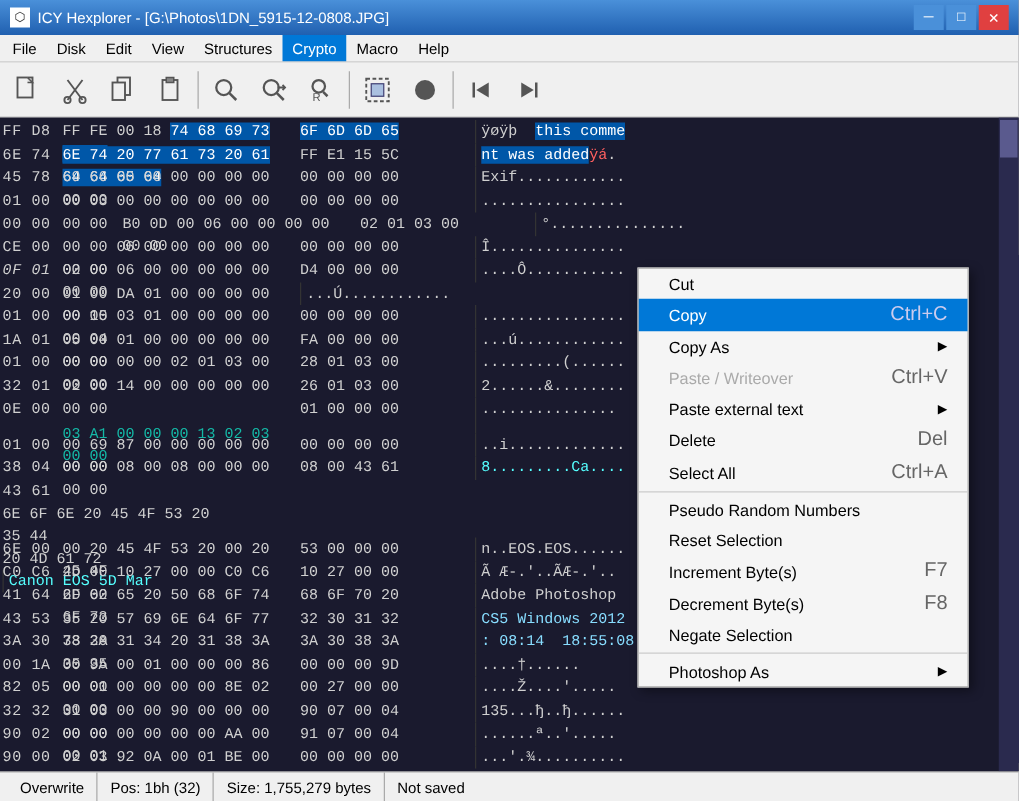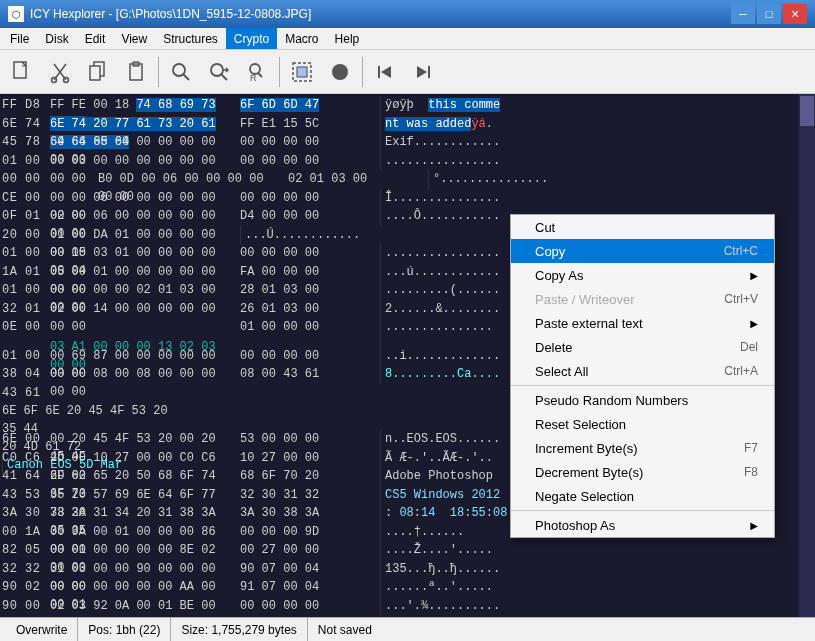--- a/index.html
+++ b/index.html
@@ -154,21 +154,21 @@
       min-height: 24px;
     }
     .ctx-item.highlighted { background: #0078d7; color: white; }
     .ctx-item.disabled { color: #aaa; cursor: default; }
     .ctx-sep {
       height: 1px;
       background: #ccc;
       margin: 2px 0;
     }
     .ctx-label {}
-    .ctx-shortcut { color: #666; font-size: 12px; }
+    .ctx-shortcut { color: #666; font-size: 16px; }
     .ctx-item.highlighted .ctx-shortcut { color: #cce; }
     .ctx-arrow { font-size: 10px; }
 
     
     .status-bar {
       background: #f0f0f0;
       height: 24px;
       display: flex;
       align-items: center;
       border-top: 1px solid #aaa;
@@ -287,21 +287,21 @@
   </div>
 </div>
 
 <div class="main-area">
   <div style="flex:1; display:flex; flex-direction:column; overflow:hidden; font-family:'Courier New',monospace; font-size:12px; color:#d0d0d0; padding:2px 0;">
 
     <div id="hex-lines-container" style="flex:1; overflow:hidden; display:flex; flex-direction:column;">
         <div style="display: flex; line-height: 18px; min-height: 18px; padding: 0px 2px;">
           <span style="width: 48px; color: rgb(208, 208, 208); flex-shrink: 0; letter-spacing: 0.5px;">FF D8 </span>
           <span style="width: 190px; flex-shrink: 0; padding-right: 4px;"><span style="color:#d0d0d0">FF FE  00 18  </span><span style="background:#0057a8;color:#fff">74 68  69 73  20 63</span></span>
-          <span style="width: 140px; flex-shrink: 0; padding-right: 4px;"><span style="background:#0057a8;color:#fff">6F 6D 6D 47</span></span>
+          <span style="width: 140px; flex-shrink: 0; padding-right: 4px;"><span style="background:#0057a8;color:#fff">6F 6D 6D 65</span></span>
           <span style="width: 165px; flex-shrink: 0; border-left: 1px solid rgb(51, 51, 51); padding-left: 4px; overflow: hidden; white-space: pre;"><span style="color:#d0d0d0">ÿøÿþ  </span><span style="background:#0057a8;color:#fff">this comme</span></span>
         </div>
         <div style="display: flex; line-height: 18px; min-height: 18px; padding: 0px 2px;">
           <span style="width: 48px; color: rgb(208, 208, 208); flex-shrink: 0; letter-spacing: 0.5px;">6E 74 </span>
           <span style="width: 190px; flex-shrink: 0; padding-right: 4px;"><span style="background:#0057a8;color:#fff">6E 74  20 77  61 73  20 61  64 64  65 64</span></span>
           <span style="width: 140px; flex-shrink: 0; padding-right: 4px;"><span style="color:#d0d0d0">FF E1 15 5C</span></span>
           <span style="width: 165px; flex-shrink: 0; border-left: 1px solid rgb(51, 51, 51); padding-left: 4px; overflow: hidden; white-space: pre;"><span style="background:#0057a8;color:#fff">nt was added</span><span style="color:#ff6060">ÿá</span><span style="color:#d0d0d0">.</span></span>
         </div>
         <div style="display: flex; line-height: 18px; min-height: 18px; padding: 0px 2px;">
           <span style="width: 48px; color: rgb(208, 208, 208); flex-shrink: 0; letter-spacing: 0.5px;">45 78 </span>
@@ -321,21 +321,21 @@
           <span style="width: 140px; flex-shrink: 0; padding-right: 4px; color: rgb(208, 208, 208);">02 01 03 00</span>
           <span style="width: 165px; flex-shrink: 0; border-left: 1px solid rgb(51, 51, 51); padding-left: 4px; overflow: hidden; white-space: pre; color: rgb(208, 208, 208);">°...............</span>
         </div>
         <div style="display: flex; line-height: 18px; min-height: 18px; padding: 0px 2px;">
           <span style="width: 48px; color: rgb(208, 208, 208); flex-shrink: 0; letter-spacing: 0.5px;">CE 00 </span>
           <span style="width: 190px; flex-shrink: 0; padding-right: 4px; color: rgb(208, 208, 208);">00 00  06 00  00 00  00 00  00 00</span>
           <span style="width: 140px; flex-shrink: 0; padding-right: 4px; color: rgb(208, 208, 208);">00 00 00 00</span>
           <span style="width: 165px; flex-shrink: 0; border-left: 1px solid rgb(51, 51, 51); padding-left: 4px; overflow: hidden; white-space: pre; color: rgb(208, 208, 208);">Î...............</span>
         </div>
         <div style="display: flex; line-height: 18px; min-height: 18px; padding: 0px 2px;">
-          <span style="width: 48px; color: rgb(208, 208, 208); flex-shrink: 0; letter-spacing: 0.5px;">0F 01 </span>
+          <span style="width: 48px; color: rgb(208, 208, 208); flex-shrink: 0; letter-spacing: 0.5px; font-style: italic;">0F 01 </span>
           <span style="width: 190px; flex-shrink: 0; padding-right: 4px; color: rgb(208, 208, 208);">02 00  06 00  00 00  00 00  00 00</span>
           <span style="width: 140px; flex-shrink: 0; padding-right: 4px; color: rgb(208, 208, 208);">D4 00 00 00</span>
           <span style="width: 165px; flex-shrink: 0; border-left: 1px solid rgb(51, 51, 51); padding-left: 4px; overflow: hidden; white-space: pre; color: rgb(208, 208, 208);">....Ô...........</span>
         </div>
         <div style="display: flex; line-height: 18px; min-height: 18px; padding: 0px 2px;">
           <span style="width: 48px; color: rgb(208, 208, 208); flex-shrink: 0; letter-spacing: 0.5px;">20 00 </span>
           <span style="width: 190px; flex-shrink: 0; padding-right: 4px; color: rgb(208, 208, 208);">01 00  DA 01  00 00  00 00  00 00</span>
           <span style="width: 165px; flex-shrink: 0; border-left: 1px solid rgb(51, 51, 51); padding-left: 4px; overflow: hidden; white-space: pre; color: rgb(208, 208, 208);">...Ú............</span>
         </div>
         <div style="display: flex; line-height: 18px; min-height: 18px; padding: 0px 2px;">
@@ -523,16 +523,16 @@
         <span class="ctx-label">Photoshop As</span>
         <span style="display: flex; align-items: center; gap: 6px;">
           <span class="ctx-arrow">▶</span>
         </span>
       </div>
     </div>
 </div>
 
 <div class="status-bar">
   <div class="status-segment">Overwrite</div>
-  <div class="status-segment">Pos: 1bh (22)</div>
+  <div class="status-segment">Pos: 1bh (32)</div>
   <div class="status-segment">Size: 1,755,279 bytes</div>
   <div class="status-segment">Not saved</div>
 </div>
 
 </body></html>

